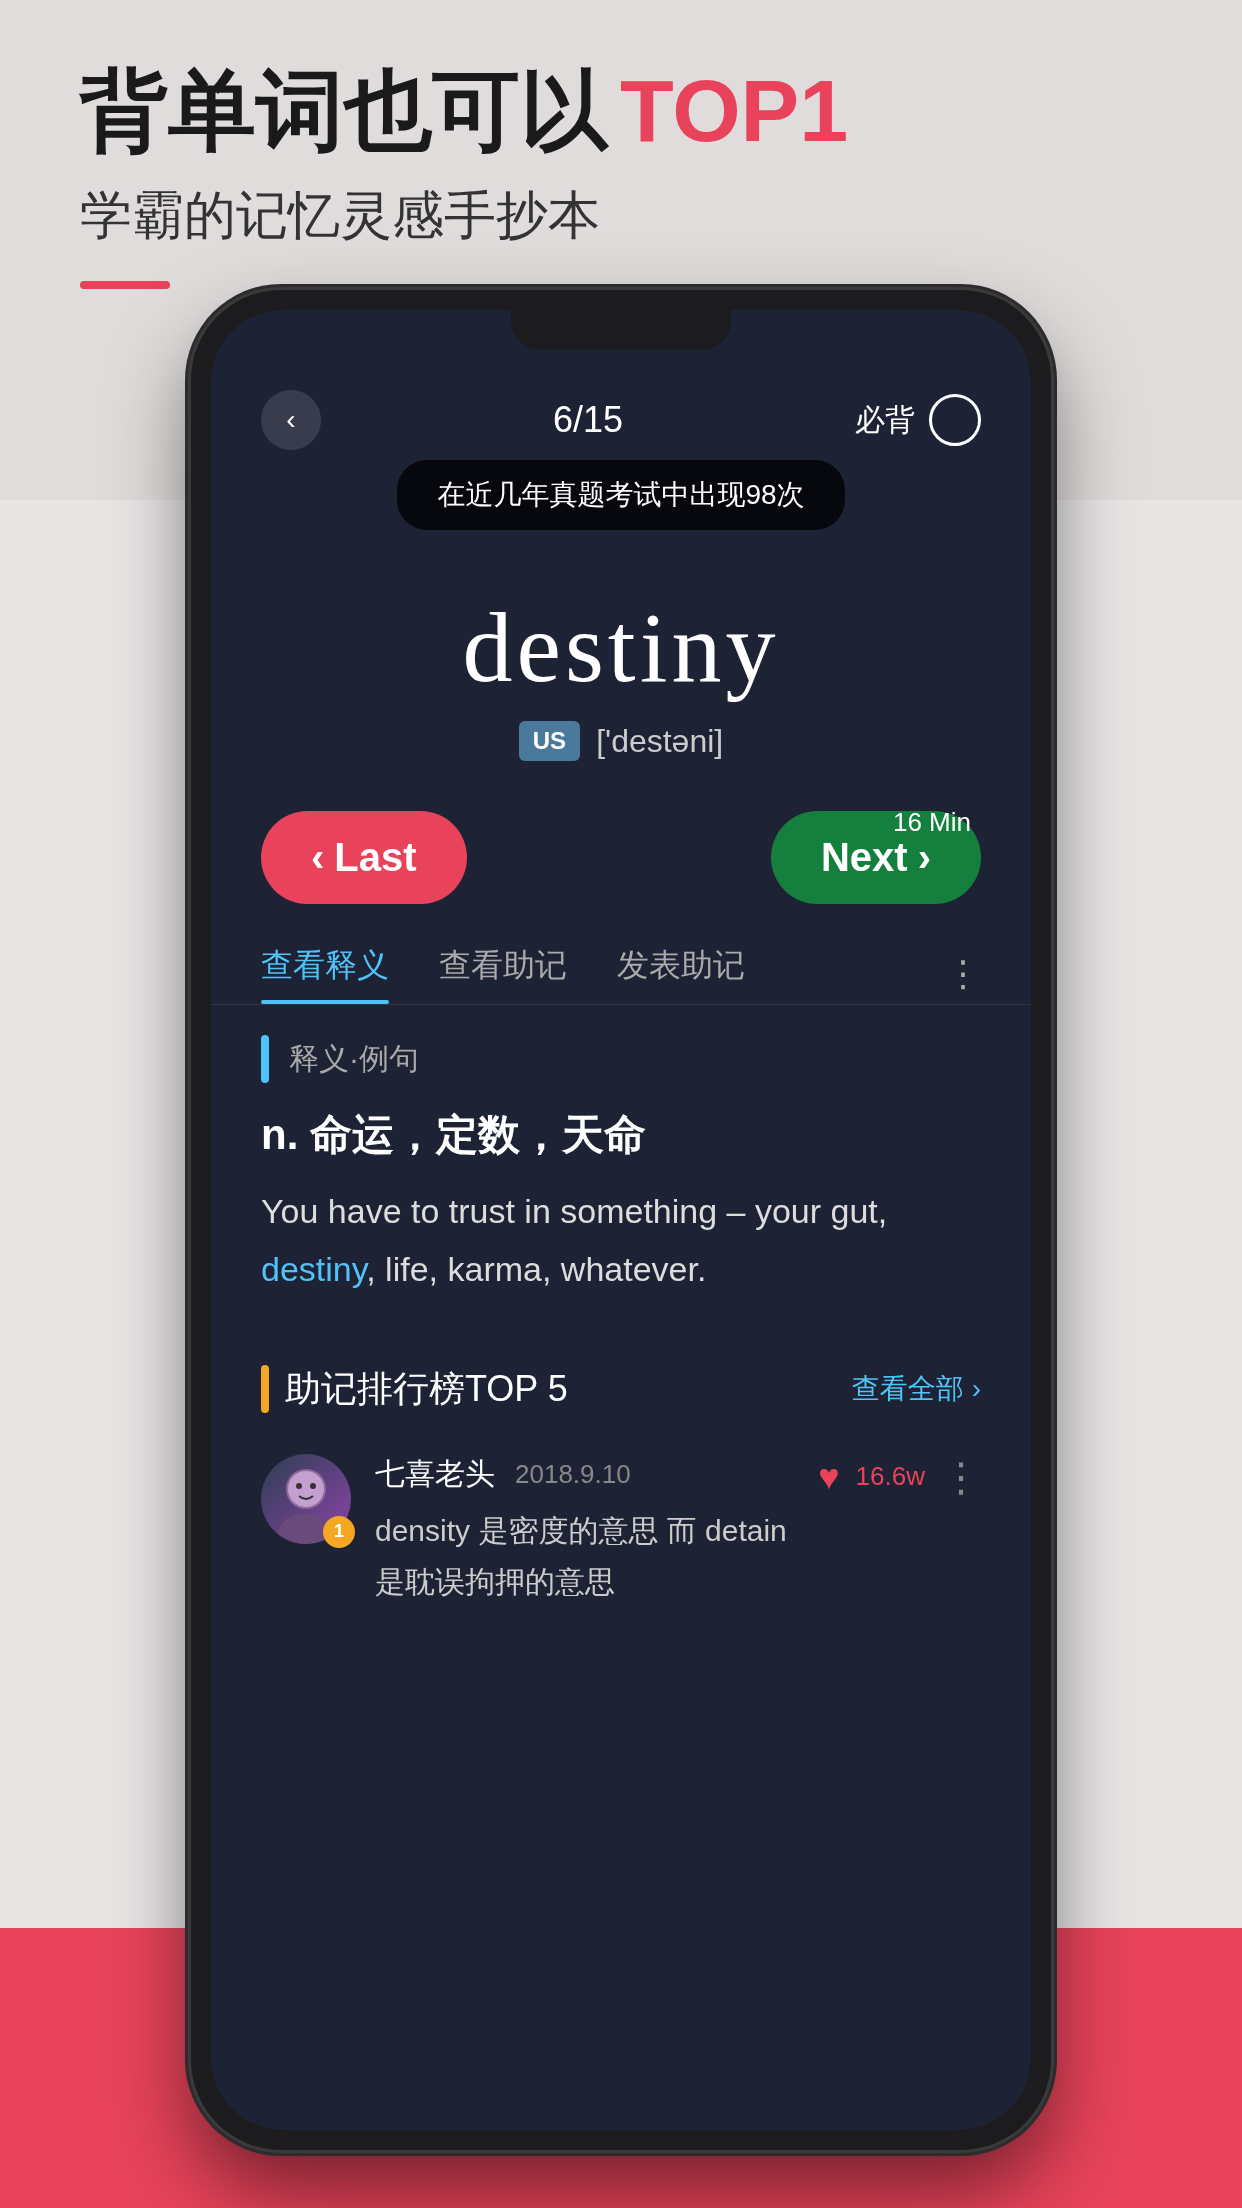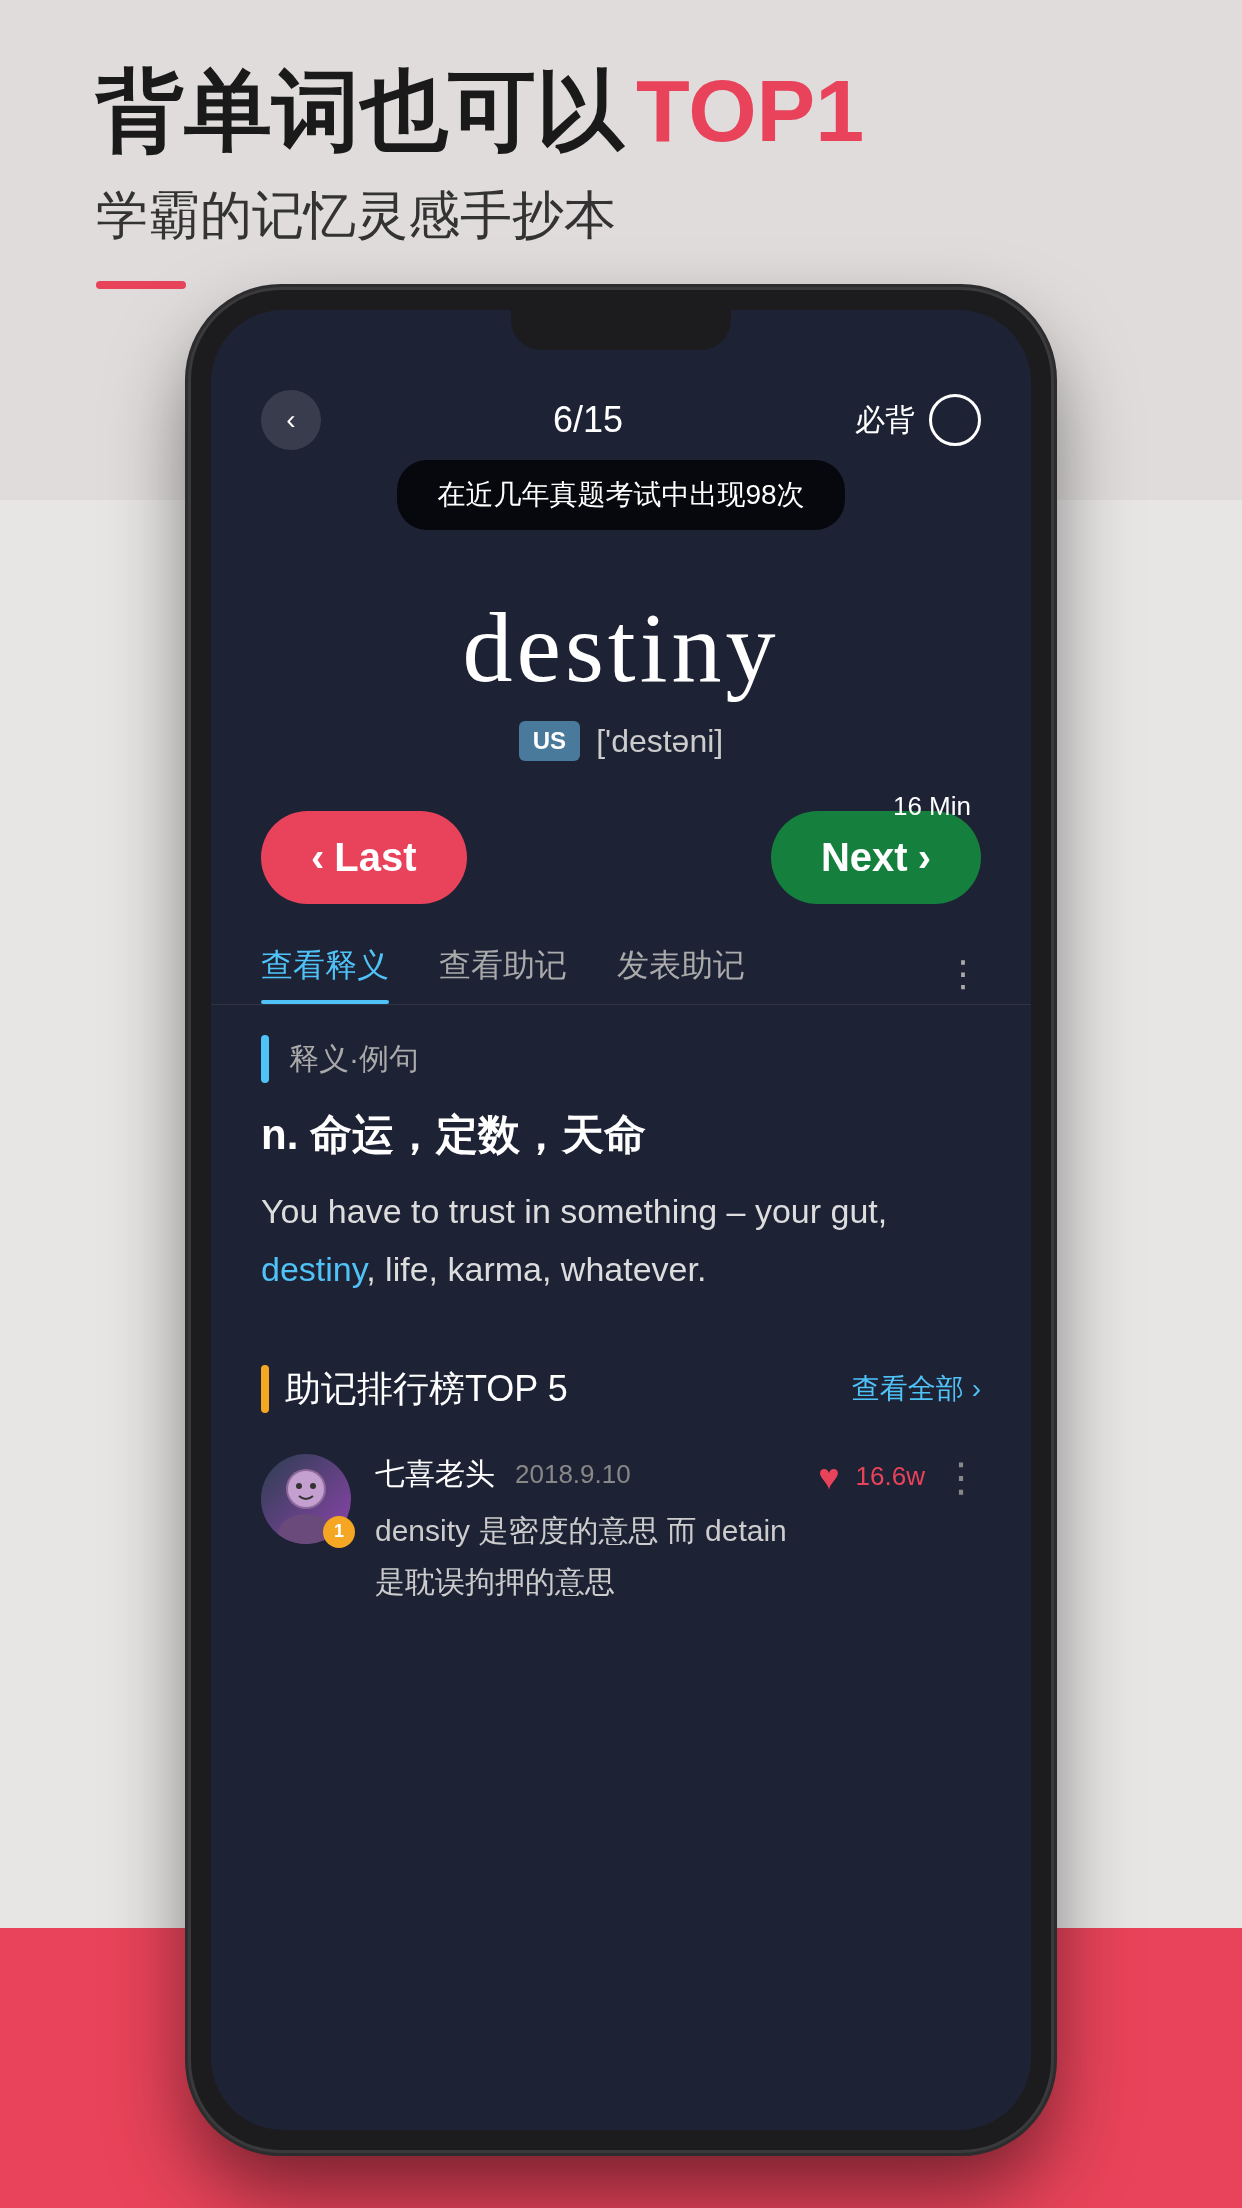--- a/index.html
+++ b/index.html
@@ -30,21 +30,21 @@
       left: 0;
       width: 100%;
       height: 280px;
       background: #e8435a;
     }
 
     
     .header-area {
       position: absolute;
       top: 60px;
-      left: 96px;
+      left: 80px;
     }
 
     .header-title {
       font-size: 88px;
       font-weight: 700;
       color: #1a1a1a;
       line-height: 1.15;
       display: flex;
       align-items: center;
       gap: 12px;
@@ -467,21 +467,21 @@
     }
 
     
     .nav-buttons-wrapper {
       position: relative;
       padding: 10px 50px 0;
     }
 
     .time-label {
       position: absolute;
-      top: 10px;
+      top: 26px;
       right: 60px;
       color: white;
       font-size: 26px;
     }
 
     .nav-row {
       display: flex;
       justify-content: space-between;
       align-items: center;
       padding: 20px 0;

